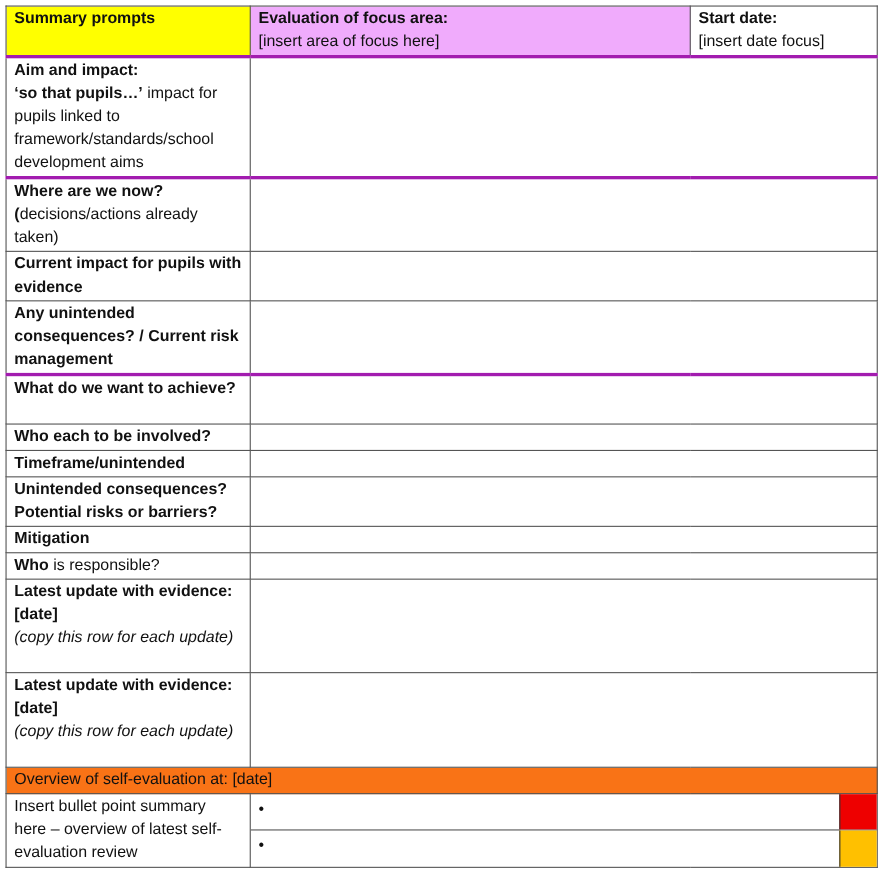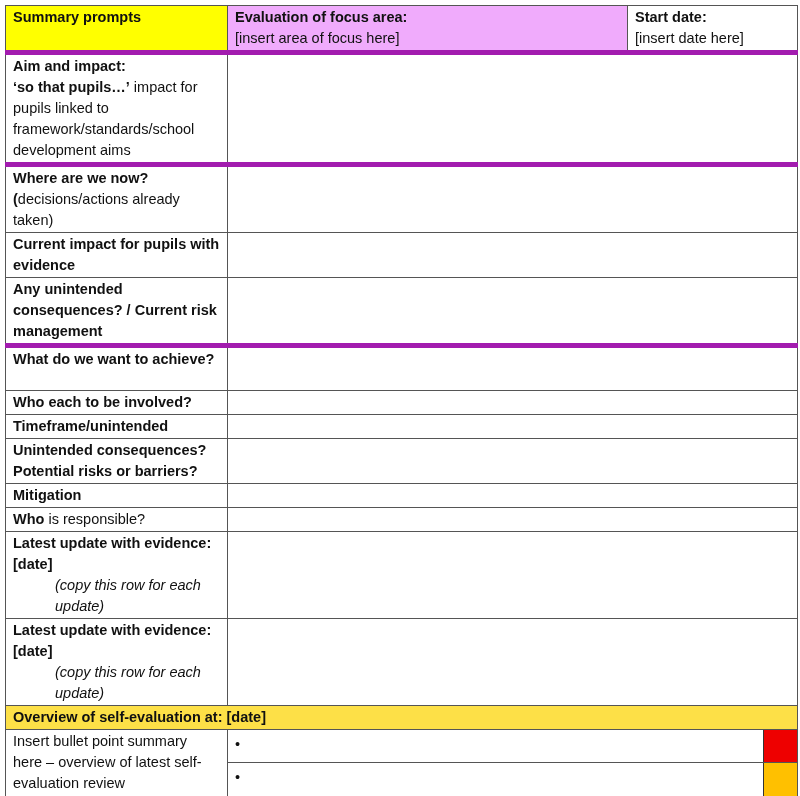--- a/index.html
+++ b/index.html
@@ -1,26 +1,26 @@
 <!DOCTYPE html>
 <html><head>
 <meta charset="utf-8">
 <style>
   html, body { margin: 0; padding: 0; background: #ffffff; }
   body { width: 800px; height: 796px; position: relative; overflow: hidden;
          font-family: "Liberation Sans", sans-serif; font-size: 14.5px; color: #111; line-height: 21px; }
   .tbl { position: absolute; left: 5px; top: 5px; width: 792px; border-collapse: collapse; table-layout: fixed; }
   .tbl td { border: 1px solid #555; vertical-align: top; padding: 1px 7px; }
   .b { font-weight: bold; }
-  .i { font-style: italic; margin-left: 42px; }
-  .thick-bottom td { border-bottom: 5px solid #a21caf; }
+  .i { font-style: italic; }
+  .thick-bottom td { border-bottom: 3px solid #a21caf; }
   .hdr-yellow { background: #ffff00; }
   .hdr-green { background: #f0abfc; }
   .hdr-white { background: #ffffff; }
-  .overview td { background: #fde047; font-weight: bold; margin-top: 12px; }
+  .overview td { background: #f97316; font-weight: normal; margin-top: 12px; }
   .bullet-cell { padding: 0 !important; }
   .bullet-row { height: 32px; border-bottom: 1px solid #555; display: flex; }
   .bullet-row:last-child { border-bottom: none; height: 33px; }
   .bullet-text { flex: 1; padding: 4px 7px; }
   .rag { width: 33px; border-left: 1px solid #333; }
 </style>
 </head>
 <body>
 
 <table class="tbl">
@@ -33,21 +33,21 @@
       <tr class="thick-bottom" style="height:44px">
     <td class="hdr-yellow">
       <span class="b">Summary prompts</span>
     </td>
     <td class="hdr-green">
       <div class="b">Evaluation of focus area:</div>
       <div>[insert area of focus here]</div>
     </td>
     <td class="hdr-white">
       <div class="b">Start date:</div>
-      <div>[insert date here]</div>
+      <div>[insert date focus]</div>
     </td>
   </tr>
 
   <tr class="thick-bottom" style="height:110px">
     <td>
       <div class="b">Aim and impact:</div>
       <div><span class="b">‘so that pupils…’</span><span> impact for pupils linked to framework/standards/school development aims</span></div>
     </td>
     <td colspan="2"></td>
   </tr>

